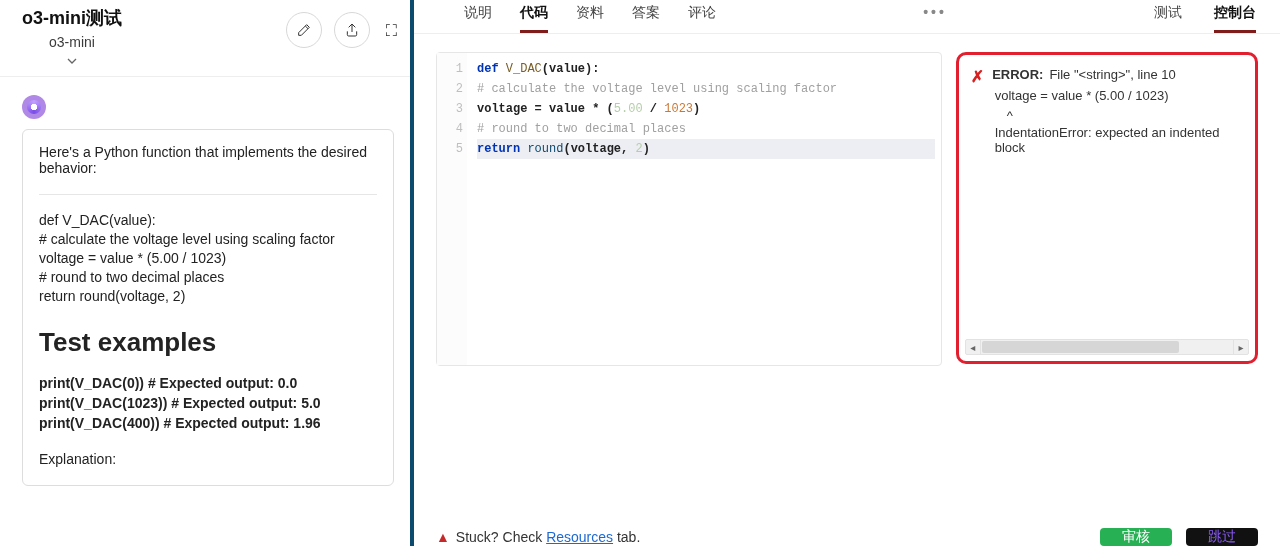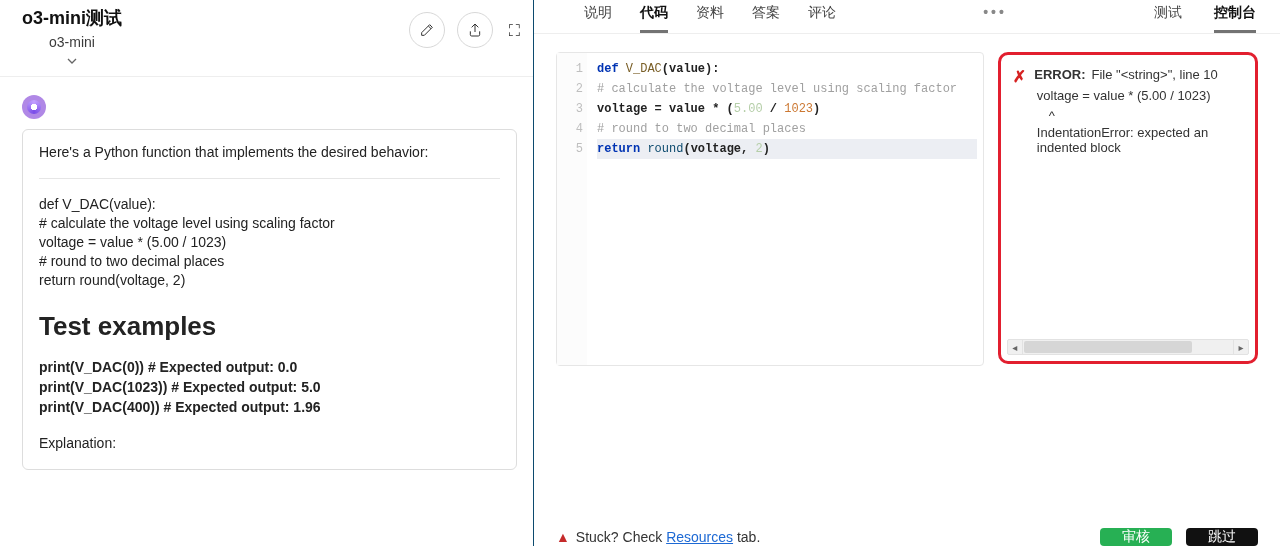--- a/index.html
+++ b/index.html
@@ -13,25 +13,25 @@
     overflow: hidden;
   }
   .app {
     display: flex;
     width: 1280px;
     height: 546px;
     position: relative;
   }
   
   .left {
-    width: 534px;
+    width: 414px;
     height: 100%;
     display: flex;
     flex-direction: column;
-    border-right: 1px solid #0c4a6e;
+    border-right: 4px solid #0c4a6e;
     box-sizing: border-box;
     overflow: hidden;
   }
   .left-header {
     display: flex;
     justify-content: space-between;
     align-items: flex-start;
     padding: 6px 16px 10px 22px;
     border-bottom: 1px solid #eee;
   }
@@ -172,21 +172,21 @@
   .tab-group.right-group { gap: 32px; }
   .tab {
     font-size: 14px;
     color: #444;
     padding-bottom: 8px;
     cursor: pointer;
   }
   .tab.active {
     color: #111;
     font-weight: 600;
-    border-bottom: 3px solid #737373;
+    border-bottom: 3px solid #7f1d1d;
   }
   .more-dots {
     color: #888;
     letter-spacing: 3px;
     padding-bottom: 8px;
     cursor: pointer;
     font-weight: 700;
   }
   .main-row {
     flex: 1;
@@ -312,21 +312,21 @@
   .stuck a { color: #1d69d4; text-decoration: underline; cursor: pointer; }
   .grow { flex: 1; }
   .btn {
     padding: 0 22px;
     border-radius: 4px;
     font-size: 14px;
     cursor: pointer;
     border: none;
   }
   .btn-green { background: #27b054; color: #fff; }
-  .btn-black { background: #111; color: #ffffff; }
+  .btn-black { background: #111; color: #8b5cf6; }
 </style>
 </head>
 <body>
 
 <div class="app">
 
   <div class="left">
     <div class="left-header">
       <div class="title-block">
         <div class="left-title">o3-mini测试</div>

